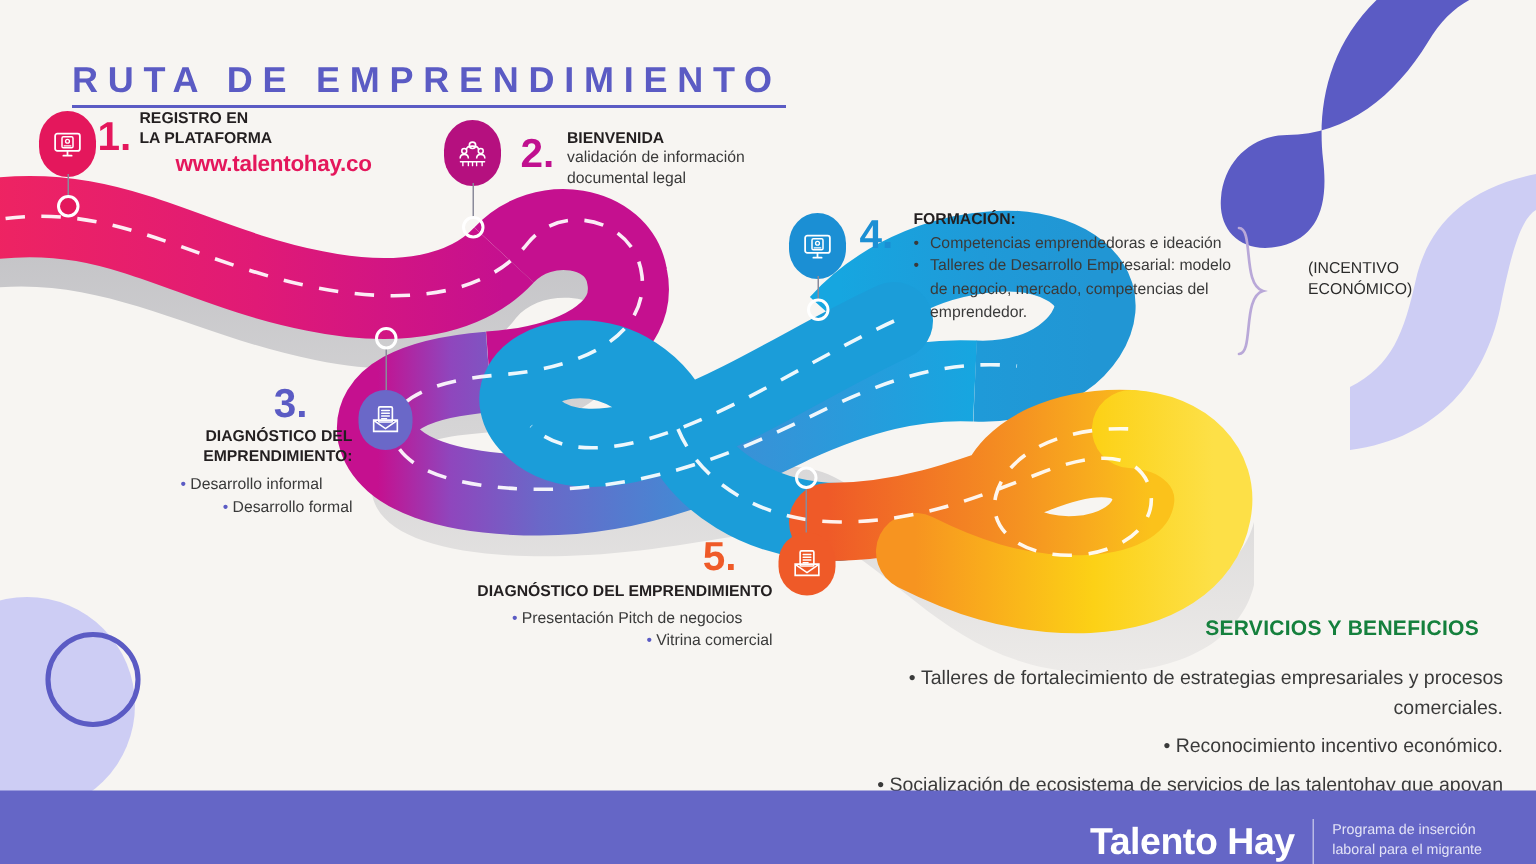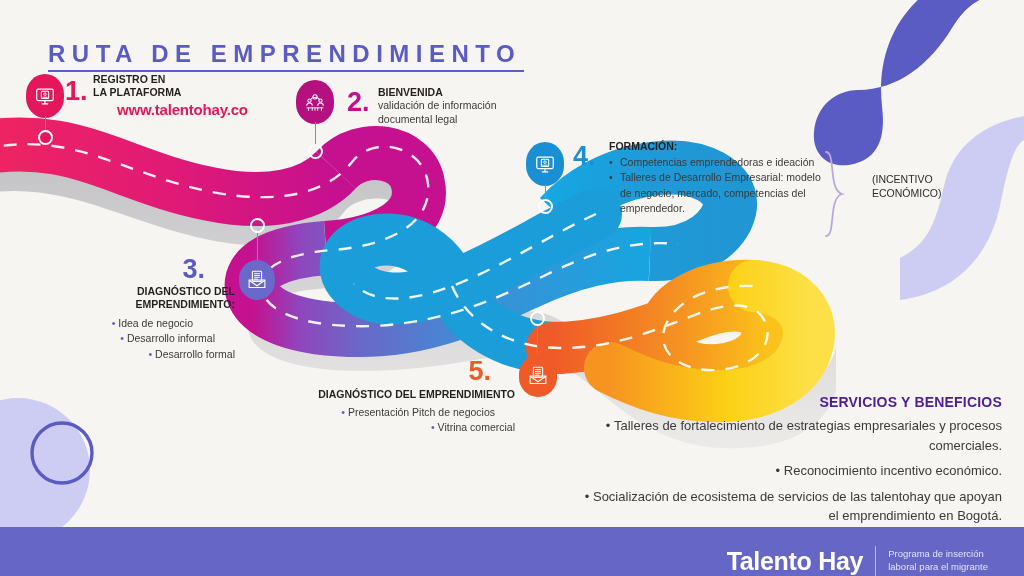--- a/index.html
+++ b/index.html
@@ -48,21 +48,21 @@
   .dot-ring{position:absolute;width:15px;height:15px;border-radius:50%;border:2px solid #fff;box-sizing:border-box;}
   .dot-fill{position:absolute;width:15px;height:15px;border-radius:50%;border:2px solid #fff;box-sizing:border-box;}
 
   
   #incentivo{
     position:absolute;left:872px;top:172px;font-size:10.5px;color:#2b2b2b;line-height:1.35;
   }
 
   
   #servicios{position:absolute;right:22px;top:394px;width:420px;text-align:right;}
-  #servicios h3{margin:0;font-size:14px;font-weight:bold;color:#4c1d95;letter-spacing:.2px;}
+  #servicios h3{margin:16px;font-size:14px;font-weight:bold;color:#15803d;letter-spacing:.2px;}
   #servicios ul{margin:6px 0 0 0;padding:0;list-style:none;}
   #servicios li{font-size:13px;color:#3a3a3a;line-height:1.5;position:relative;padding-right:0;}
   #servicios li .bt{margin-right:0;}
 
   
   #footer{
     position:absolute;left:0;bottom:0;width:1024px;height:49px;background:#6566c6;
     display:flex;align-items:flex-end;justify-content:flex-end;
   }
   #brand{display:flex;align-items:center;gap:12px;padding-right:36px;}
@@ -254,23 +254,20 @@
     </svg>
   </div>
   <div class="stem" style="left:257px;top:232px;height:28px;"></div>
   <div class="dot-ring" style="left:250px;top:218px;"></div>
 
   <div class="step" style="left:60px;top:256px;width:175px;text-align:right;">
     <div class="step-num" style="color:#5b5bc4;margin-right:30px;">3.</div>
     <div class="step-head" style="margin-top:2px;">DIAGNÓSTICO DEL</div>
     <div class="step-head">EMPRENDIMIENTO:</div>
     <ul class="bul" style="margin-top:5px;">
-      <li style="padding-right:42px;">
-        <span style="color:#5b5bc4;">•&nbsp;</span><span>Idea de negocio</span>
-      </li>
       <li style="padding-right:20px;">
         <span style="color:#5b5bc4;">•&nbsp;</span><span>Desarrollo informal</span>
       </li>
       <li style="padding-right:0px;">
         <span style="color:#5b5bc4;">•&nbsp;</span><span>Desarrollo formal</span>
       </li>
     </ul>
   </div>
 
   <div class="pin" style="left:526px;top:142px;">

